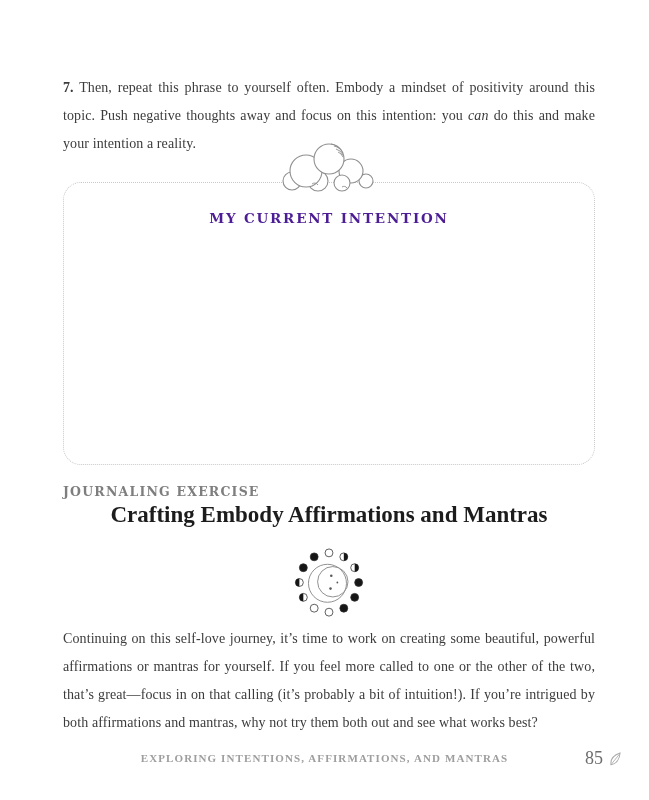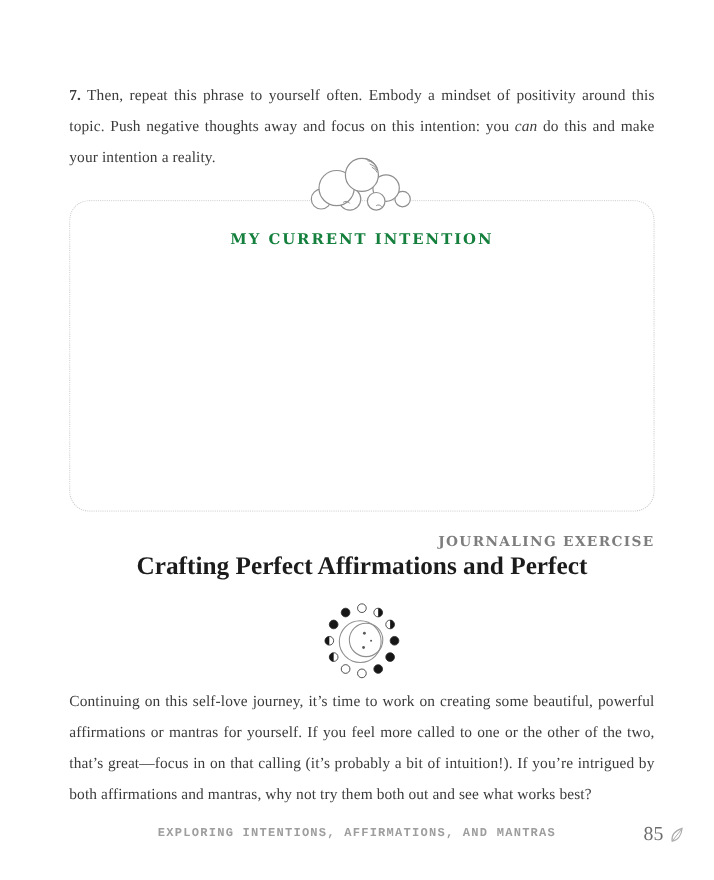--- a/index.html
+++ b/index.html
@@ -41,26 +41,26 @@
     border-radius: 18px;
     background: #ffffff;
   }
   .intention-label {
     margin-top: 27px;
     text-align: center;
     font-family: "DejaVu Serif", serif;
     font-weight: bold;
     font-size: 13.5px;
     letter-spacing: 1.8px;
-    color: #15803d;
+    color: #4c1d95;
   }
 
   .kicker {
     margin-top: 19px;
-    text-align: right;
+    text-align: left;
     font-family: "DejaVu Serif", serif;
     font-weight: bold;
     font-size: 12.5px;
     letter-spacing: 1.2px;
     color: #7e7e7e;
   }
   .title {
     margin-top: 3px;
     text-align: center;
     white-space: nowrap;
@@ -74,21 +74,21 @@
   .body-para { margin-top: 6px; }
 
   .footer {
     position: absolute;
     left: 0; right: 0;
     top: 748px;
     height: 30px;
   }
   .running-head {
     text-align: center;
-    font-family: Liberation Mono, monospace;
+    font-family: Liberation Serif, serif;
     font-weight: bold;
     font-size: 11px;
     letter-spacing: 1.1px;
     color: #9e9e9e;
     padding-top: 4px;
   }
   .page-num-group {
     position: absolute;
     right: 26px;
     top: 0;
@@ -133,21 +133,21 @@
         </g>
       </svg>
 
       <div class="intention-box">
         <div class="intention-label">MY CURRENT INTENTION</div>
         <div></div>
       </div>
     </div>
 
     <div class="kicker">JOURNALING EXERCISE</div>
-    <h1 class="title">Crafting Perfect Affirmations and Perfect</h1>
+    <h1 class="title">Crafting Embody Affirmations and Mantras</h1>
 
     <div class="moon-wrap">
       <svg width="76" height="76" viewBox="0 0 100 100">
         <g fill="none" stroke="#8f8f8f" stroke-width="1.3">
           <circle cx="48" cy="53" r="25"></circle>
           <circle cx="55" cy="51" r="20"></circle>
         </g>
         <g fill="#5a5a5a">
           <circle cx="53" cy="43" r="1.7"></circle>
           <circle cx="61" cy="52" r="1.2"></circle>

